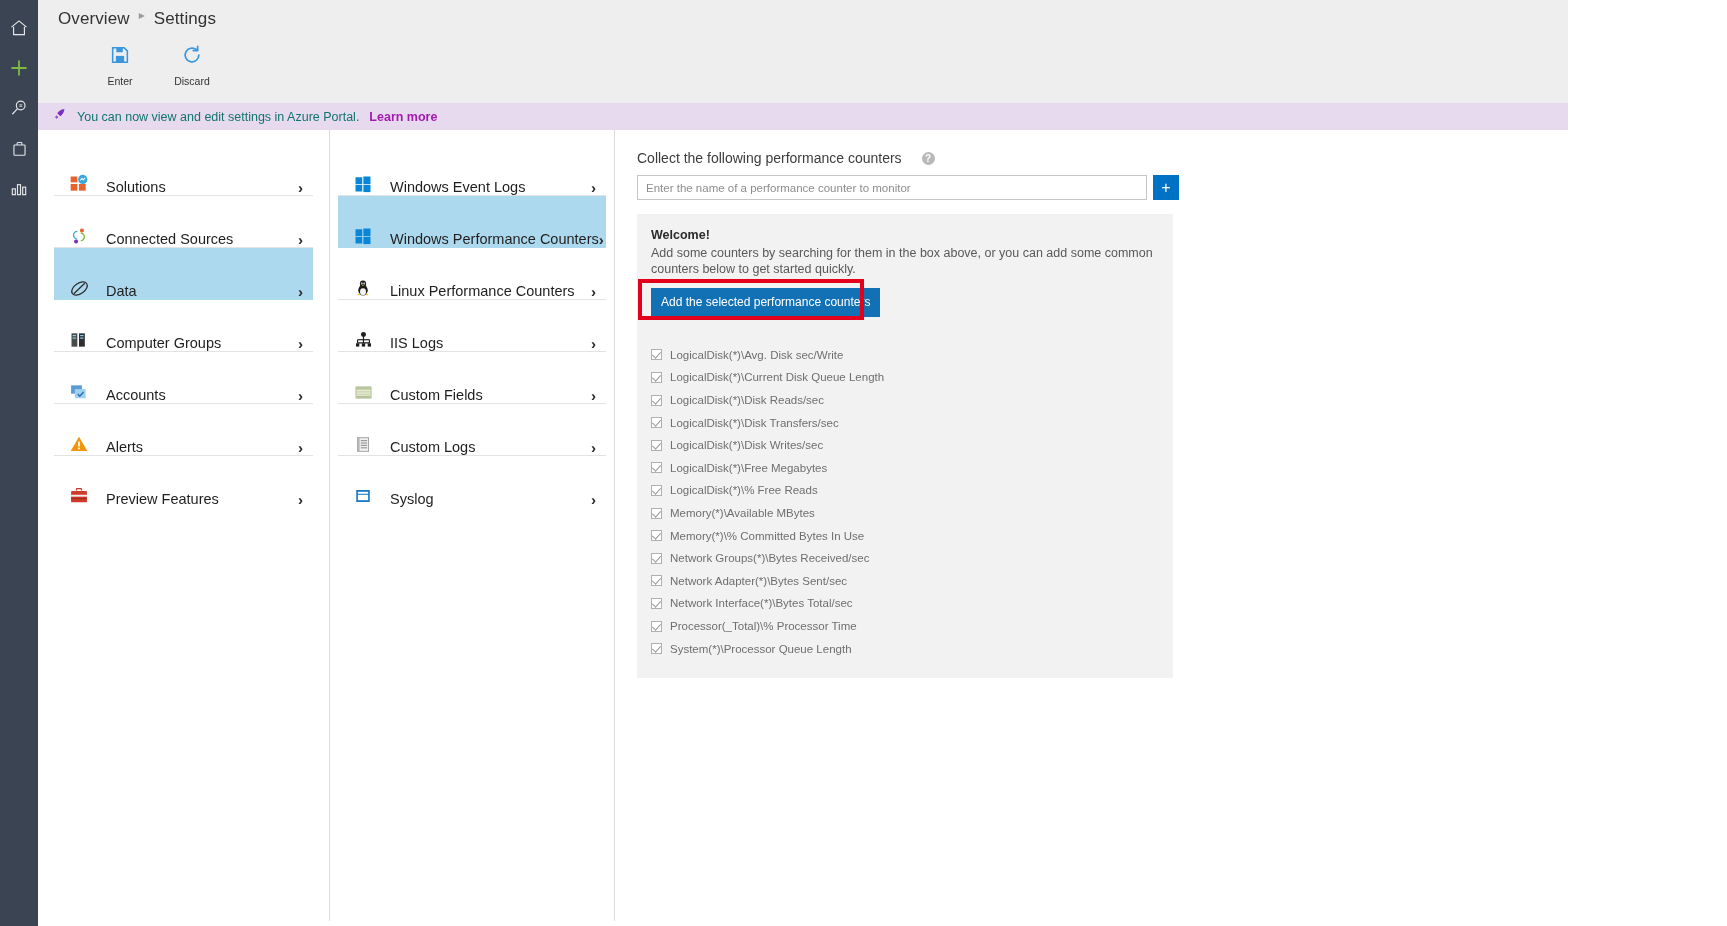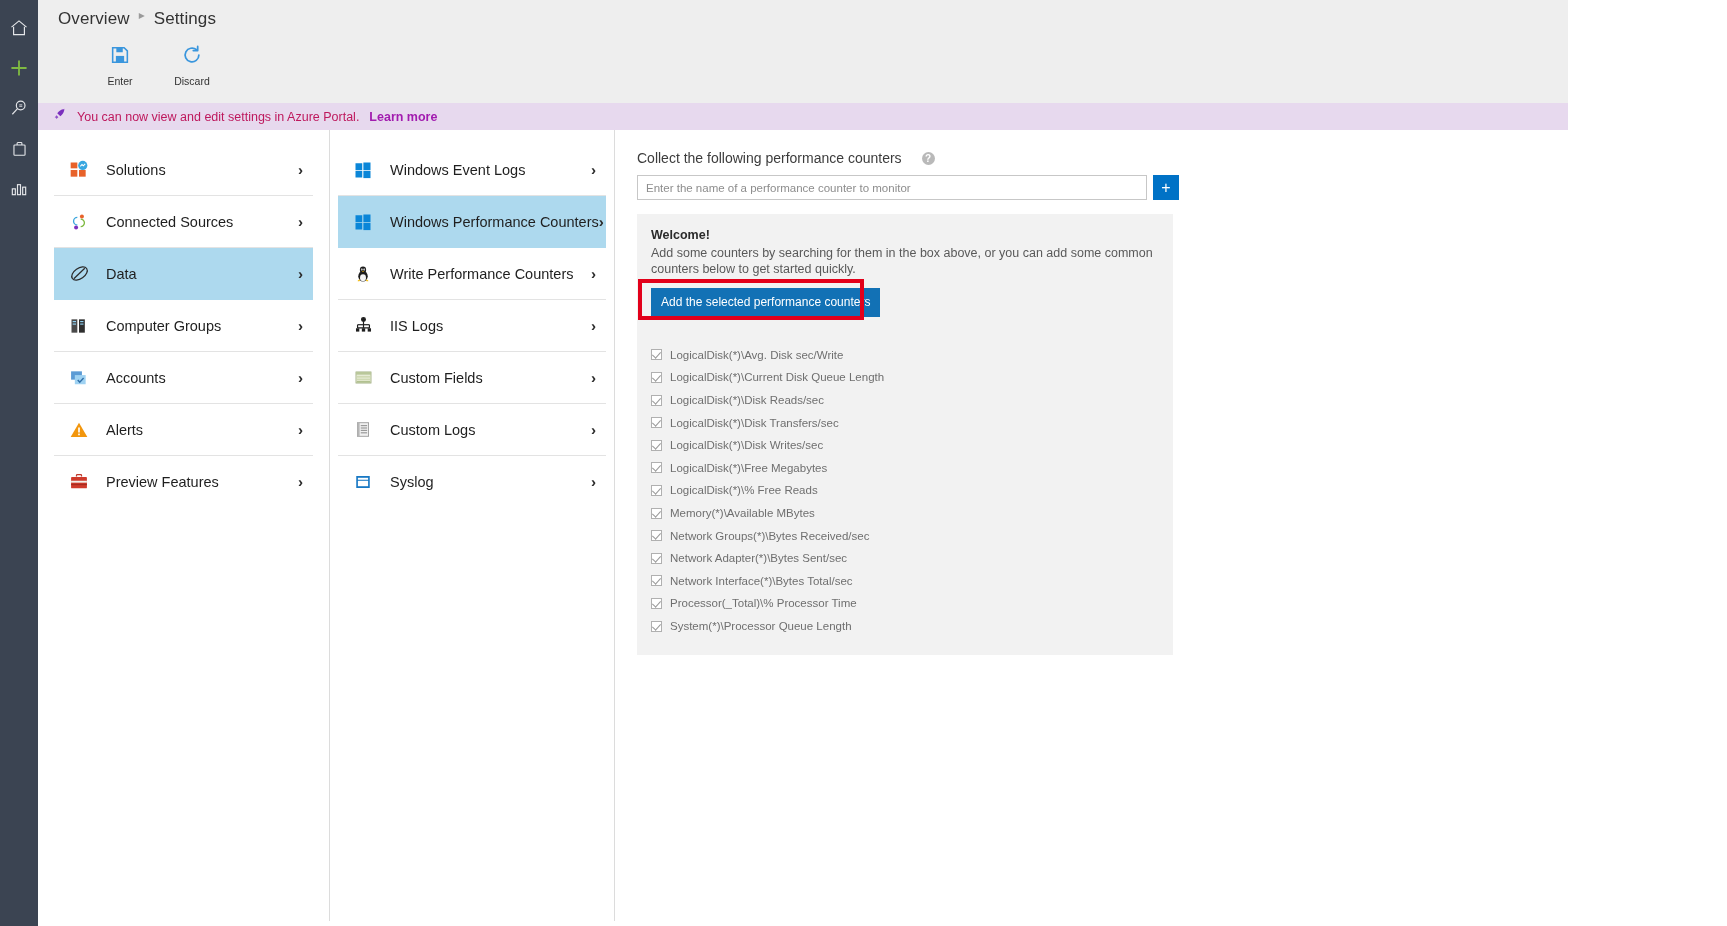--- a/index.html
+++ b/index.html
@@ -47,41 +47,41 @@
     width: 52px; display: flex; flex-direction: column;
     align-items: center; gap: 5px; cursor: pointer;
   }
   .cmd-btn .lbl { font-size: 10.5px; color: #333; }
 
   
   .notif {
     position: absolute; left: 0; top: 103px; width: 1530px; height: 27px;
     background: #e7d9ee; display: flex; align-items: center; padding-left: 14px; gap: 10px;
   }
-  .notif-text { font-size: 12.5px; color: #be185d; }
+  .notif-text { font-size: 12.5px; color: #0f766e; }
   .notif-link { font-size: 12.5px; color: #a21caf; font-weight: bold; cursor: pointer; }
 
   
   .cols { position: absolute; left: 0; top: 130px; width: 1182px; bottom: 0; }
 
   .col1 {
     position: absolute; left: 0; top: 0; width: 292px; bottom: 5px;
     border-right: 1px solid #dcdcdc;
   }
   .col2 {
     position: absolute; left: 292px; top: 0; width: 285px; bottom: 5px;
     border-right: 1px solid #dcdcdc;
   }
   .col3 { position: absolute; left: 577px; top: 0; right: 0; bottom: 5px; }
 
   .navlist { padding: 14px 16px 0 16px; }
   .col2 .navlist { padding: 14px 8px 0 8px; }
 
   .navrow {
-    position: relative; display: flex; align-items: center;
+    position: relative; display: flex; align-items: flex-end;
     height: 52px; padding: 0 10px 0 14px; cursor: pointer;
     border-bottom: 1px solid #e3e3e3;
   }
   .navrow.sel { background: #add9ee; border-bottom-color: #add9ee; }
   .navrow.noline { border-bottom: 1px solid transparent; }
   .nav-ico { width: 22px; height: 22px; margin-right: 16px; flex: 0 0 22px;
              display:flex; align-items:center; justify-content:center; }
   .nav-lbl { font-size: 14.5px; color: #1f1f1f; flex: 1; white-space: nowrap; }
   .chev { color: #2b2b2b; font-size: 15px; font-weight: bold; line-height: 1; }
 
@@ -361,21 +361,21 @@
                 <ellipse cx="12" cy="17" rx="4" ry="4.6" fill="#f4f4f4"></ellipse>
                 <circle cx="10.4" cy="6" r="1.2" fill="#fff"></circle>
                 <circle cx="13.6" cy="6" r="1.2" fill="#fff"></circle>
                 <circle cx="10.5" cy="6.1" r=".6" fill="#111"></circle>
                 <circle cx="13.5" cy="6.1" r=".6" fill="#111"></circle>
                 <path d="M12 7.6 l-1.7 1.5 h3.4 z" fill="#f2b705"></path>
                 <path d="M8 21 q-2 1.3 -3.3 .2 q1.3 -1.6 2.6 -2.2 z" fill="#f2b705"></path>
                 <path d="M16 21 q2 1.3 3.3 .2 q-1.3 -1.6 -2.6 -2.2 z" fill="#f2b705"></path>
               </svg>
             </span>
-            <span class="nav-lbl">Write Performance Counters</span>
+            <span class="nav-lbl">Linux Performance Counters</span>
             <span class="chev">›</span>
           </div>
 
           <div class="navrow">
             <span class="nav-ico">
               <svg width="19" height="19" viewBox="0 0 24 24" fill="none" stroke="#1f1f1f" stroke-width="1.5">
                 <circle cx="12" cy="4.5" r="2.4" fill="#1f1f1f"></circle>
                 <path d="M12 7 V11 M4.5 15 H19.5 M4.5 11 V15 M19.5 11 V15 M12 11 V15"></path>
                 <path d="M4.5 11 H19.5"></path>
                 <rect x="2.5" y="15.5" width="4.2" height="4.2" fill="#1f1f1f" stroke="none"></rect>
@@ -485,20 +485,24 @@
               <div class="counter-row">
                 <span class="cbox"></span>
                 <span class="counter-lbl">LogicalDisk(*)\% Free Reads</span>
               </div>
               <div class="counter-row">
                 <span class="cbox"></span>
                 <span class="counter-lbl">Memory(*)\Available MBytes</span>
               </div>
               <div class="counter-row">
                 <span class="cbox"></span>
+                <span class="counter-lbl">Memory(*)\% Committed Bytes In Use</span>
+              </div>
+              <div class="counter-row">
+                <span class="cbox"></span>
                 <span class="counter-lbl">Network Groups(*)\Bytes Received/sec</span>
               </div>
               <div class="counter-row">
                 <span class="cbox"></span>
                 <span class="counter-lbl">Network Adapter(*)\Bytes Sent/sec</span>
               </div>
               <div class="counter-row">
                 <span class="cbox"></span>
                 <span class="counter-lbl">Network Interface(*)\Bytes Total/sec</span>
               </div>

